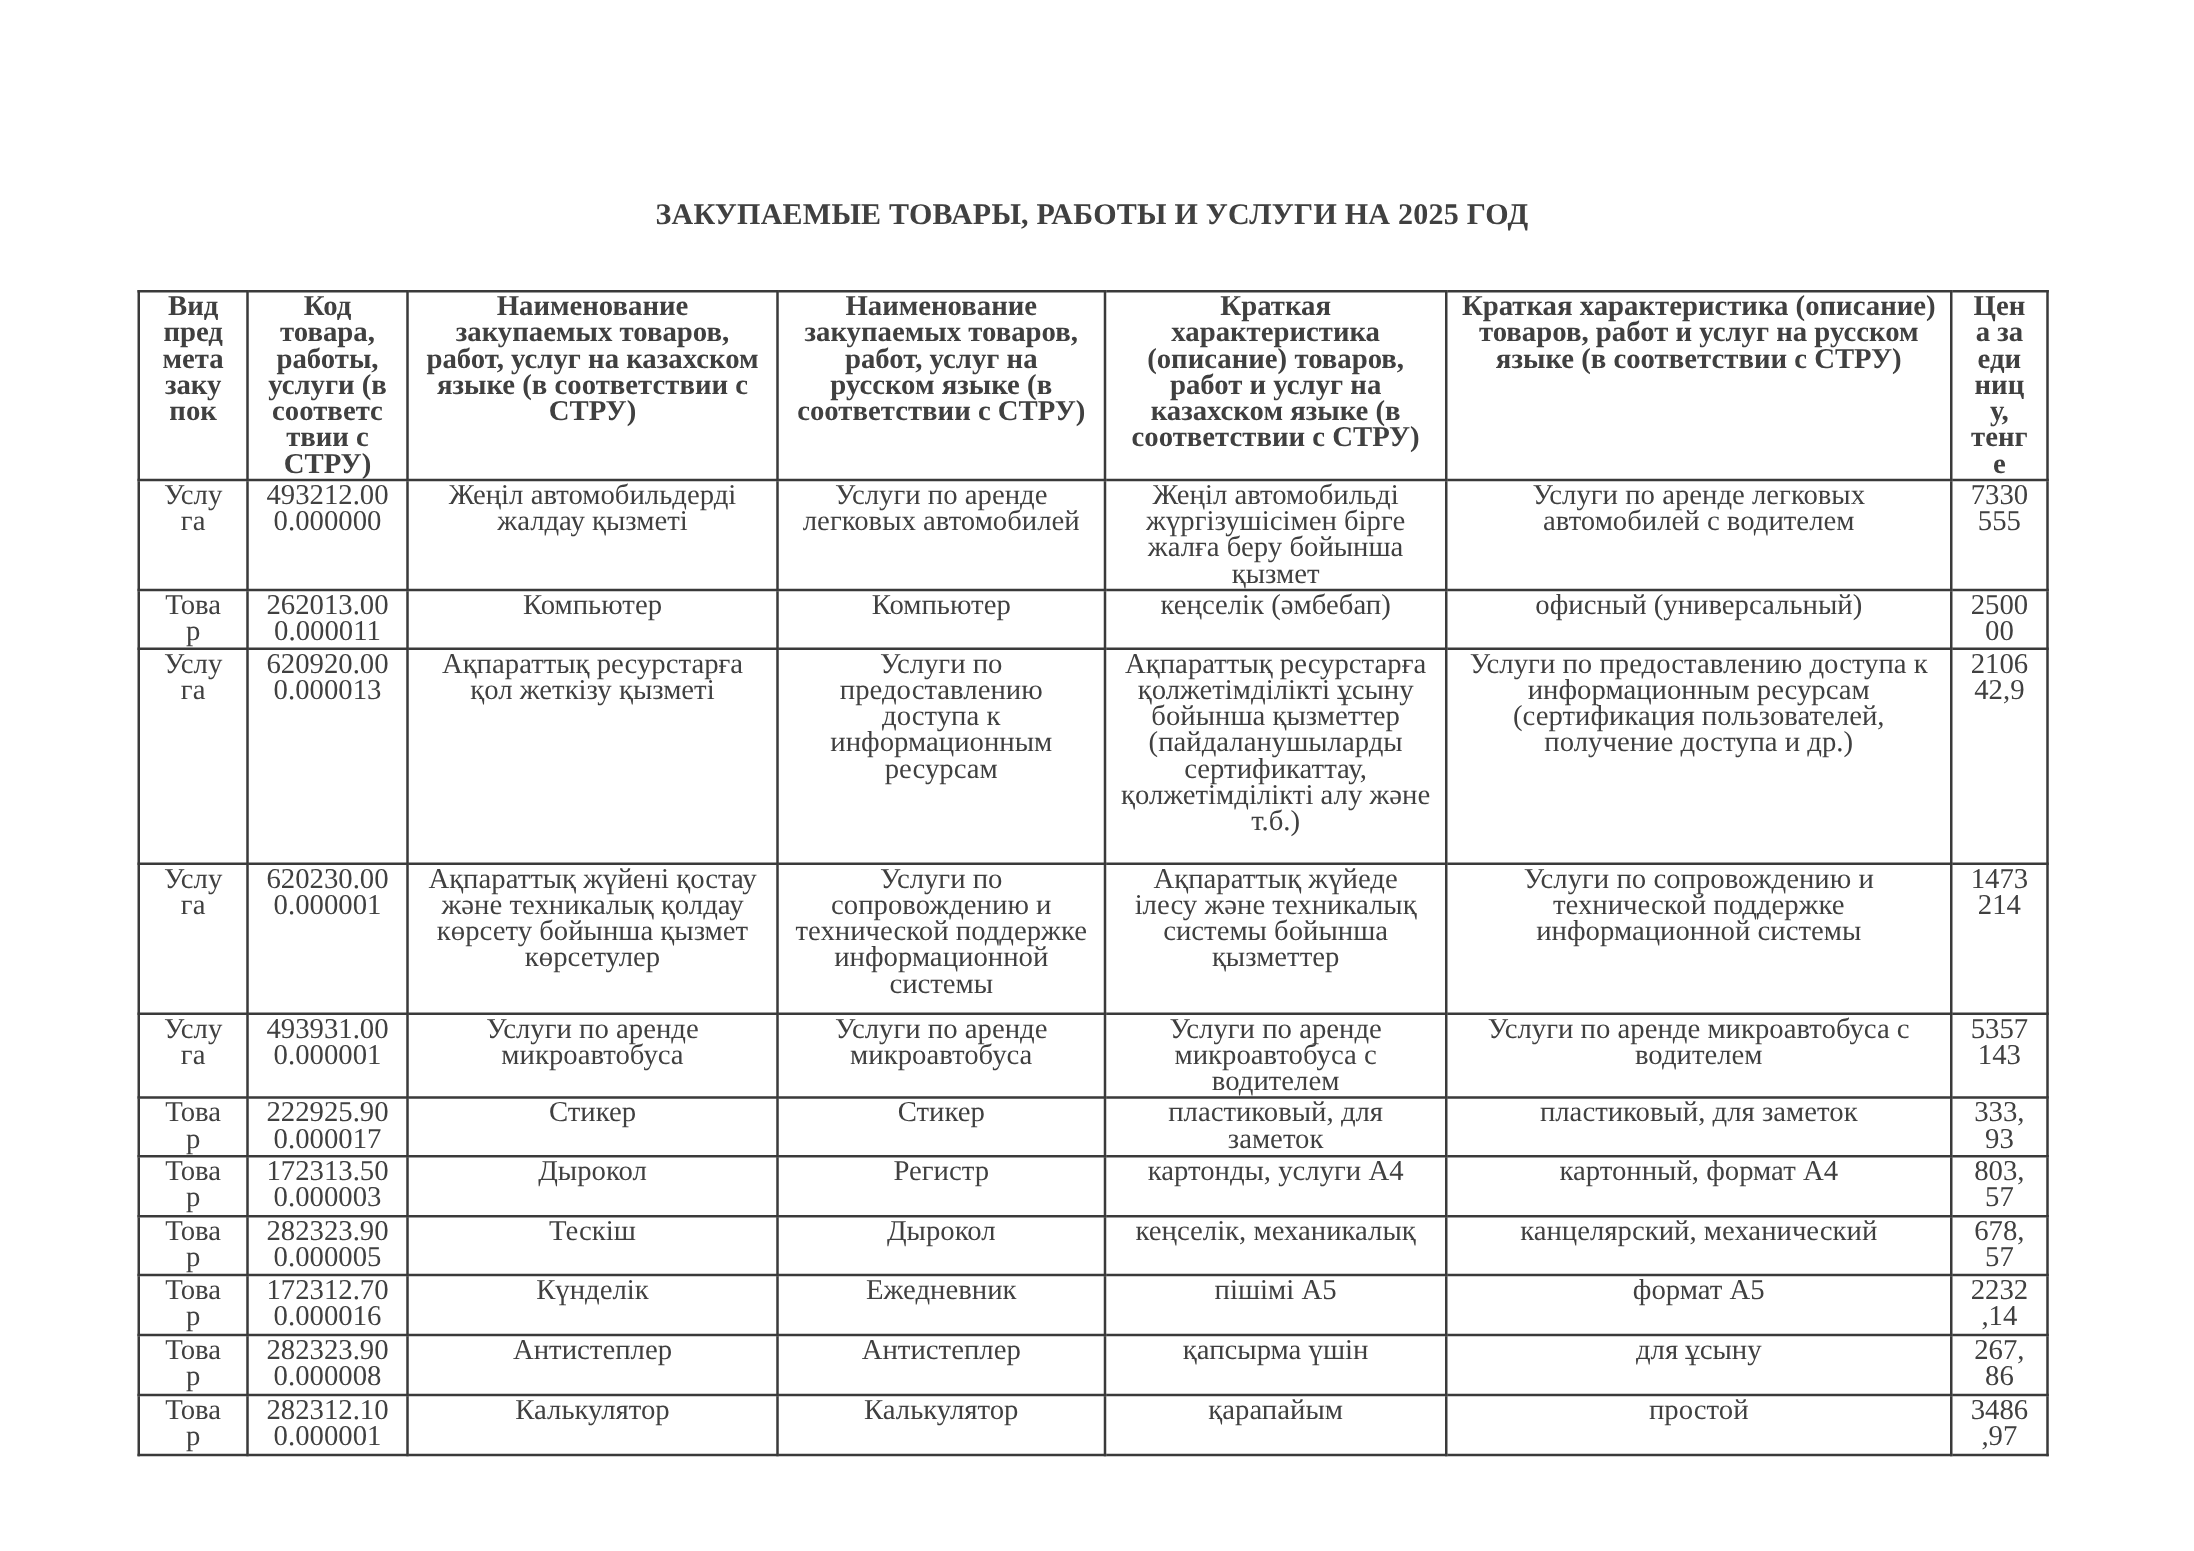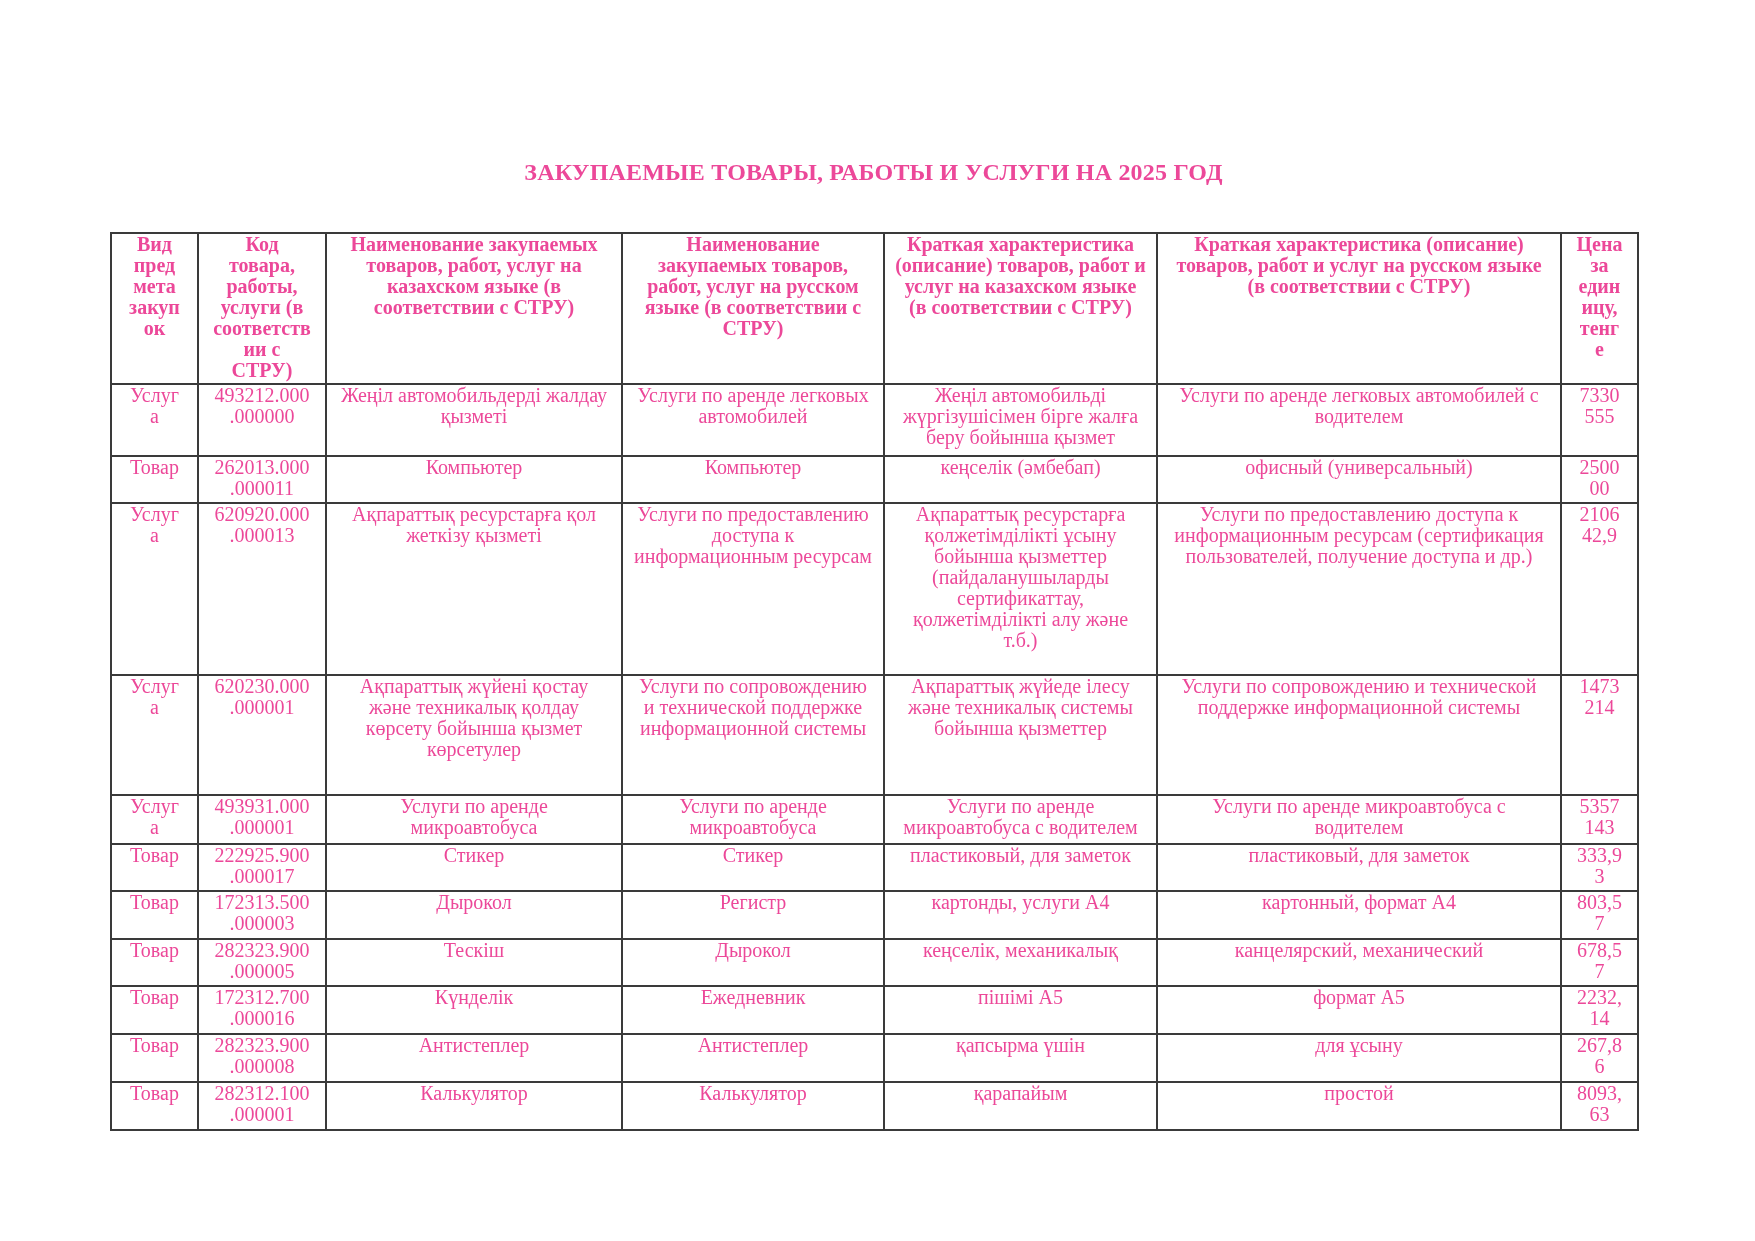--- a/index.html
+++ b/index.html
@@ -6,21 +6,21 @@
     margin: 0;
     padding: 0;
     background: #ffffff;
   }
   .page {
     position: relative;
     width: 1755px;
     height: 1241px;
     background: #ffffff;
     font-family: "Liberation Serif", "DejaVu Serif", serif;
-    color: #ec4899;
+    color: #404040;
     overflow: hidden;
   }
   .content {
     position: absolute;
     left: 110px;
     top: 157px;
     width: 1527px;
   }
   .doc-title {
     text-align: center;
@@ -28,21 +28,21 @@
     font-weight: bold;
     line-height: 31px;
     letter-spacing: 0.2px;
     white-space: nowrap;
   }
   table.proc {
     margin-top: 44px;
     border-collapse: collapse;
     table-layout: fixed;
     width: 1527px;
-    font-size: 20px;
+    font-size: 23px;
     line-height: 21px;
   }
   table.proc th, table.proc td {
     border: 2px solid #3a3a3a;
     vertical-align: top;
     text-align: center;
     padding: 0 10px 2px 10px;
     overflow-wrap: break-word;
     word-wrap: break-word;
     overflow: hidden;
@@ -183,18 +183,18 @@
             <td class="c6">для ұсыну</td>
             <td class="c7">267,86</td>
           </tr>
           <tr>
             <td class="c1">Товар</td>
             <td class="c2">282312.100.000001</td>
             <td class="c3">Калькулятор</td>
             <td class="c4">Калькулятор</td>
             <td class="c5">қарапайым</td>
             <td class="c6">простой</td>
-            <td class="c7">8093,63</td>
+            <td class="c7">3486,97</td>
           </tr>
         </tbody>
     </table>
   </div>
 </div>
 
 </body></html>

